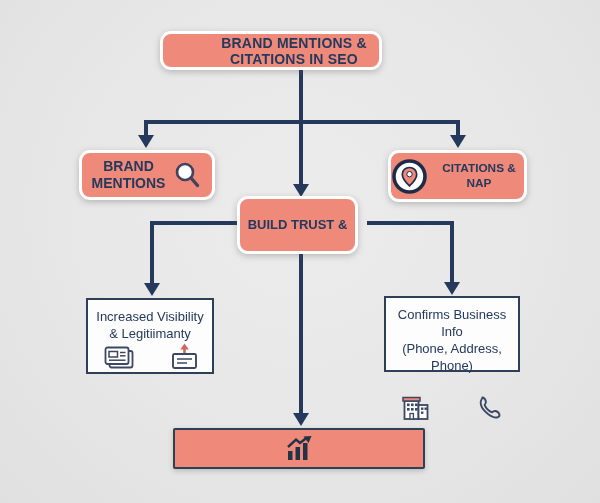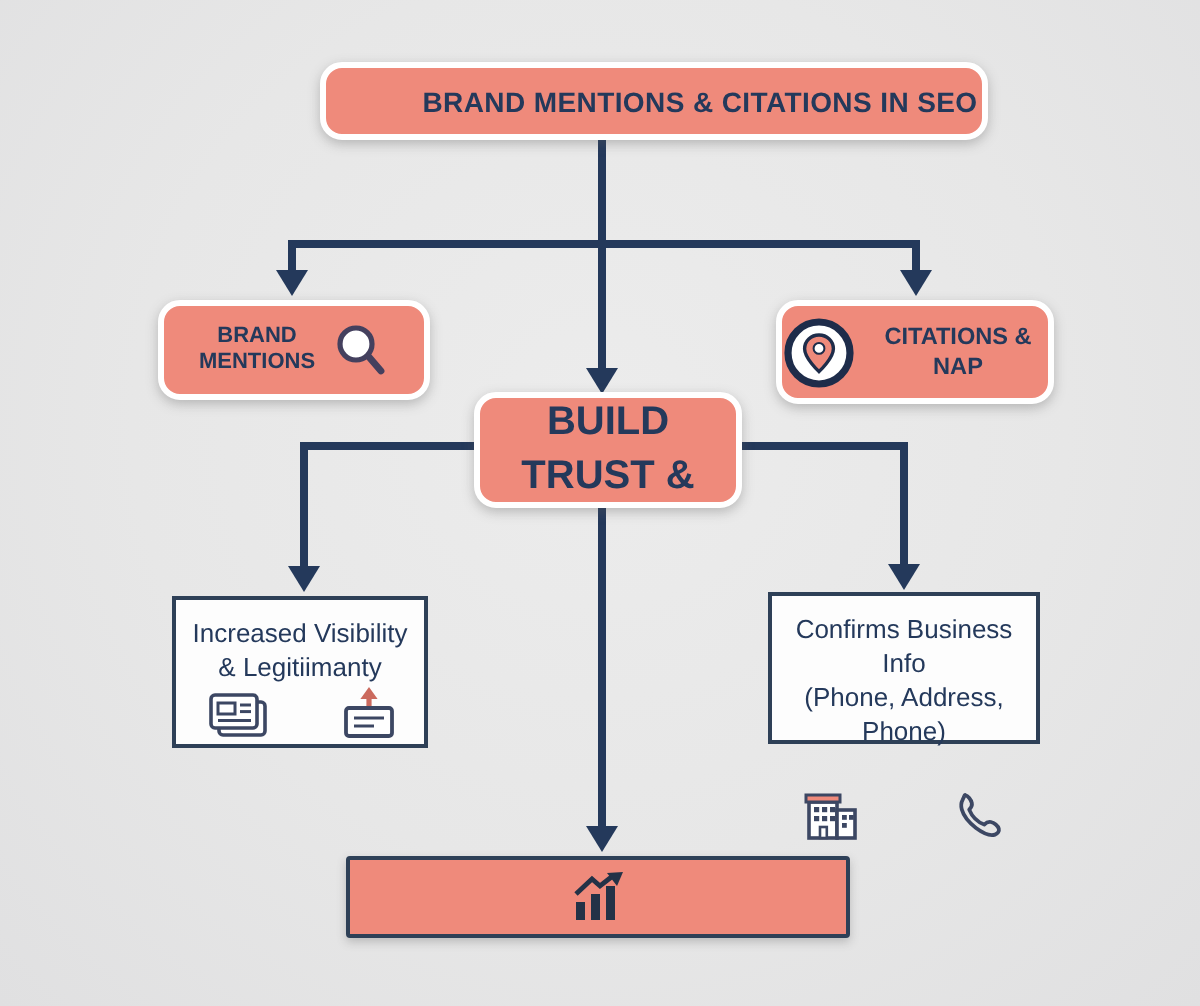--- a/index.html
+++ b/index.html
@@ -30,24 +30,24 @@
     background:#ef8a7b;
     border:3px solid #ffffff;
     border-radius:11px;
     box-shadow:0 2px 6px rgba(90,90,90,.35);
     color:#24395b;
     font-weight:bold;
     display:flex;align-items:center;justify-content:center;
     text-align:center;
     box-sizing:border-box;
   }
-  .top-box{left:160px;top:31px;width:334px;height:39px;font-size:14px;letter-spacing:.2px;padding-left:46px;}
-  .brand-box{left:79px;top:150px;width:136px;height:50px;font-size:11px;gap:7px;line-height:1.2;}
+  .top-box{left:160px;top:31px;width:222px;height:39px;font-size:14px;letter-spacing:.2px;padding-left:46px;}
+  .brand-box{left:79px;top:150px;width:136px;height:50px;font-size:14px;gap:7px;line-height:1.2;}
   .cite-box{left:388px;top:150px;width:139px;height:52px;font-size:11.8px;gap:6px;line-height:1.25;}
-  .trust-box{left:237px;top:196px;width:134px;height:58px;font-size:20px;line-height:1.35;}
+  .trust-box{left:237px;top:196px;width:121px;height:58px;font-size:13px;line-height:1.35;}
   .stack{display:flex;flex-direction:column;}
   
   .white-box{
     position:absolute;
     background:#fdfdfd;
     border:2px solid #2e4057;
     color:#24395b;
     font-weight:normal;
     font-size:13px;line-height:1.3;
     text-align:center;

